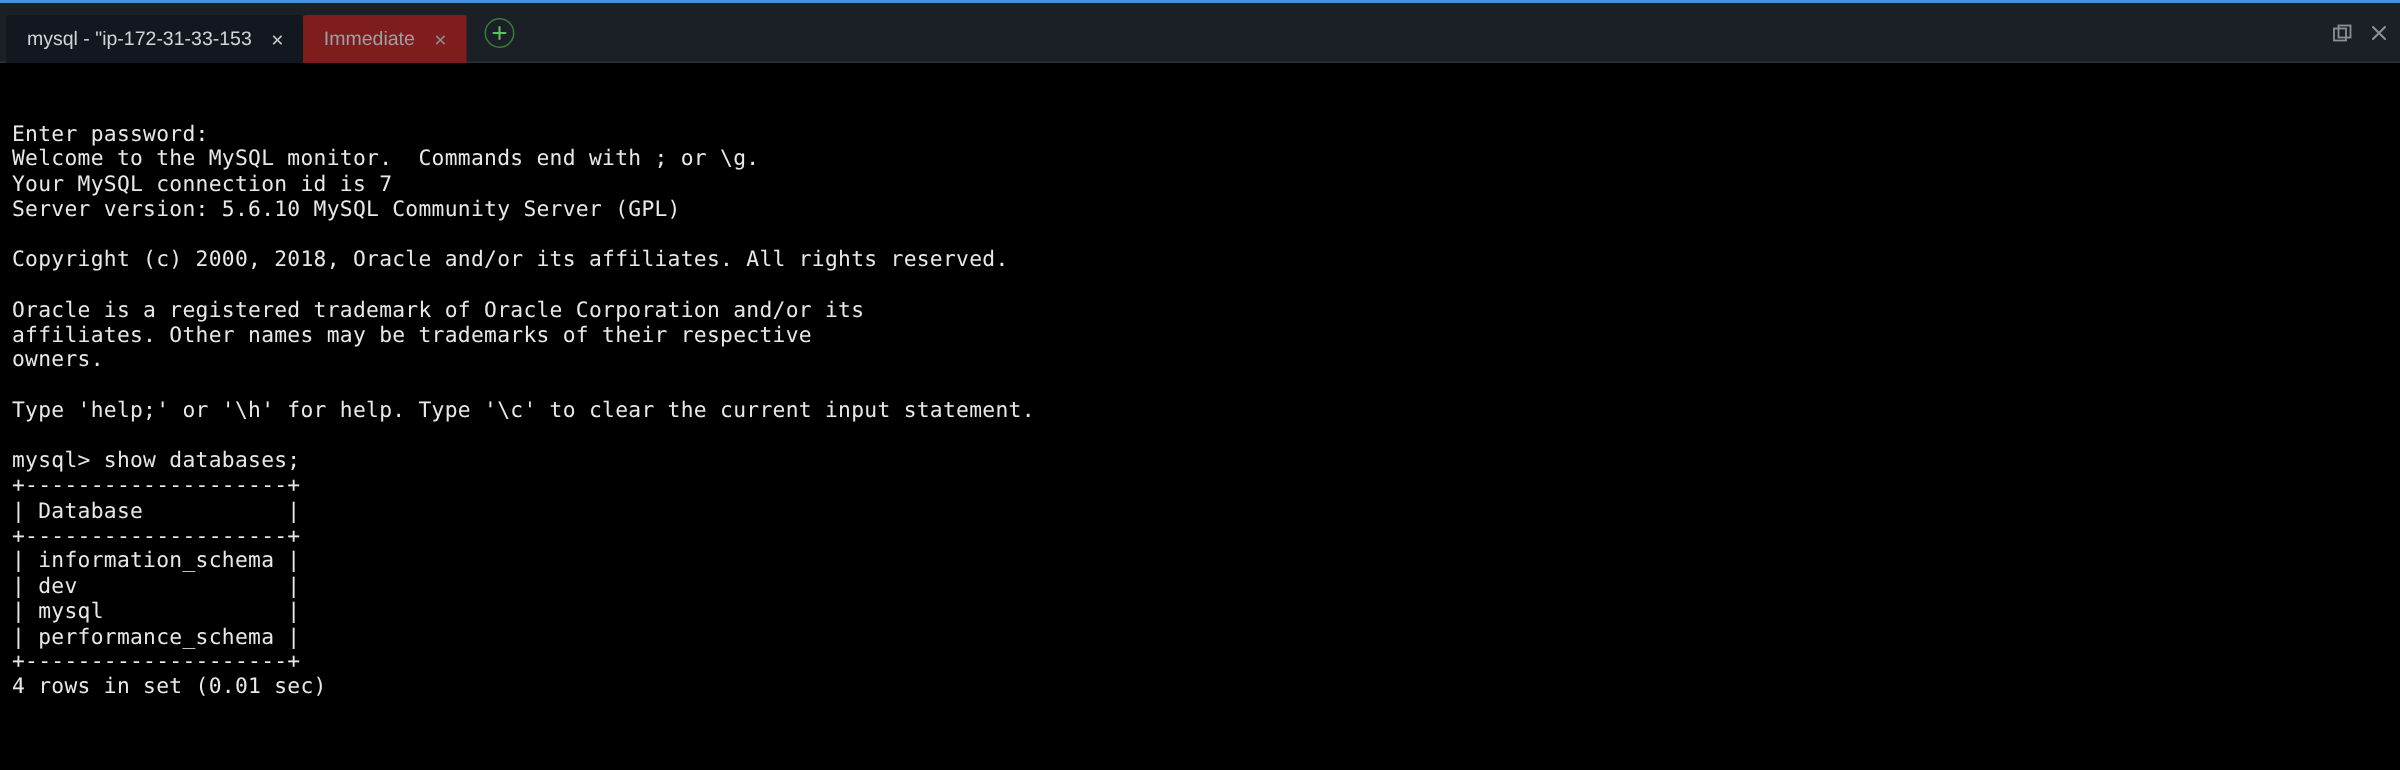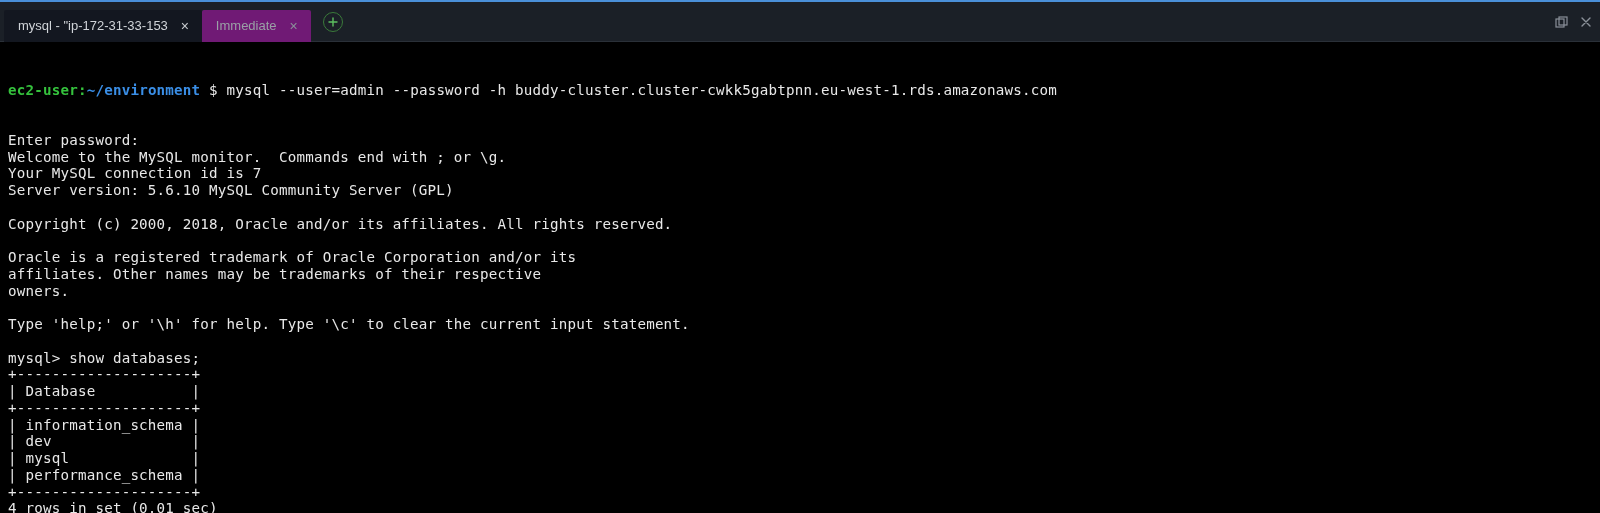--- a/index.html
+++ b/index.html
@@ -28,21 +28,21 @@
     position: relative;
   }
   .tab {
     display: flex;
     align-items: center;
     height: 32px;
     padding: 0 10px 0 14px;
     font-family: -apple-system, "Segoe UI", Arial, sans-serif;
     font-size: 13px;
     color: #9aa0a6;
-    background: #701a75;
+    background: #7f1d1d;
     margin-right: 0;
     border-radius: 2px 2px 0 0;
     margin-top: 8px;
     gap: 10px;
     cursor: pointer;
   }
   .tab.active {
     background: #131720;
     color: #d0d4d8;
   }
@@ -131,18 +131,17 @@
       </span>
       <span class="win-btn">
         <svg width="12" height="12" viewBox="0 0 12 12">
             <path d="M2 2l8 8M10 2l-8 8" stroke="#8a9099" stroke-width="1.4" stroke-linecap="round"></path>
           </svg>
       </span>
     </div>
   </div>
 
   <div class="terminal">
-    <div class="line"><span class="prompt-user">ec2-user:</span><span class="prompt-path">~/environment</span><span class="prompt-sym"> $ </span><span>mysql --user=admin --password -h buddy-cluster.cluster-cwkk5gabtpnn.eu-west-1.rds.amazonaws.com</span></div>
     <div id="body-lines"><div class="line">Enter password:</div><div class="line">Welcome to the MySQL monitor.  Commands end with ; or \g.</div><div class="line">Your MySQL connection id is 7</div><div class="line">Server version: 5.6.10 MySQL Community Server (GPL)</div><div class="line">&nbsp;</div><div class="line">Copyright (c) 2000, 2018, Oracle and/or its affiliates. All rights reserved.</div><div class="line">&nbsp;</div><div class="line">Oracle is a registered trademark of Oracle Corporation and/or its</div><div class="line">affiliates. Other names may be trademarks of their respective</div><div class="line">owners.</div><div class="line">&nbsp;</div><div class="line">Type 'help;' or '\h' for help. Type '\c' to clear the current input statement.</div><div class="line">&nbsp;</div><div class="line">mysql&gt; show databases;</div><div class="line">+--------------------+</div><div class="line">| Database           |</div><div class="line">+--------------------+</div><div class="line">| information_schema |</div><div class="line">| dev                |</div><div class="line">| mysql              |</div><div class="line">| performance_schema |</div><div class="line">+--------------------+</div><div class="line">4 rows in set (0.01 sec)</div></div>
     
   </div>
 
 </div>
 
 </body></html>

